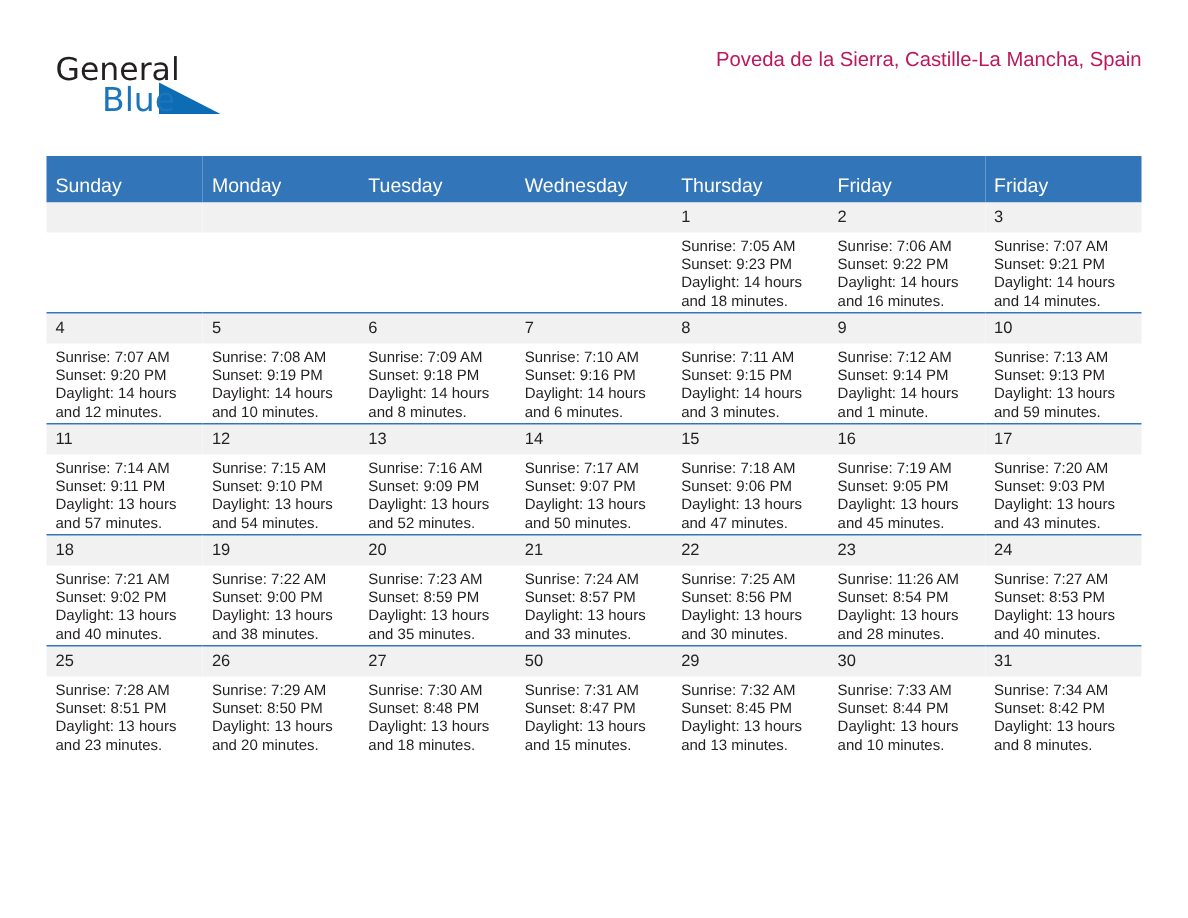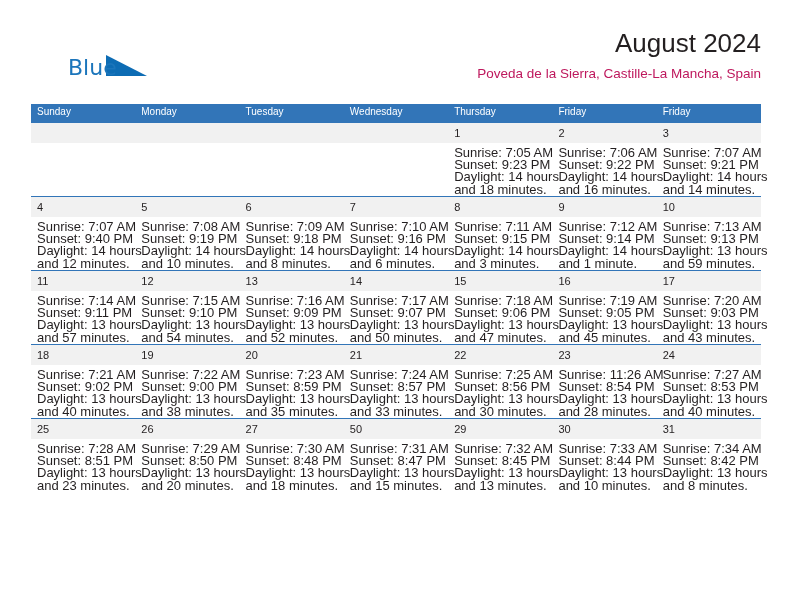--- a/index.html
+++ b/index.html
@@ -97,24 +97,24 @@
     width: 730px;
   }
   table.cal {
     border-collapse: collapse;
     width: 730px;
     table-layout: fixed;
   }
   table.cal th {
     background: #3275b8;
     color: #ffffff;
-    font-size: 10px;
+    font-size: 13px;
     font-weight: normal;
     text-align: left;
-    padding: 2px 0 5px 6px;
+    padding: 14px 0 5px 6px;
     height: 11px;
     line-height: 12px;
     border: none;
   }
   table.cal td {
     vertical-align: top;
     padding: 0;
     border: none;
     border-top: 1px solid #3275b8;
     height: 73px;
@@ -128,46 +128,46 @@
     line-height: 12px;
     color: #231f20;
     padding: 4px 0 4px 6px;
     height: 12px;
   }
   .daynum.empty {
     color: transparent;
   }
   .dayinfo {
     padding: 4px 8px 0 6px;
-    font-size: 13px;
+    font-size: 10px;
     line-height: 12.2px;
     color: #231f20;
   }
   .dayinfo div {
     white-space: nowrap;
   }
 </style>
 </head>
 <body>
 
 <div class="page">
 
   <div class="masthead">
 
     <div class="brand">
+      <span class="brand-general">General</span>
       <span class="brand-tri">
         <svg width="42" height="22" viewBox="0 0 42 22" xmlns="http://www.w3.org/2000/svg">
           <polygon points="0,21 0,0 41,21" fill="#0d6cb4"></polygon>
         </svg>
       </span>
       <span class="brand-blue">Blue</span>
     </div>
 
     <div class="title-block">
-      <h1 class="cal-title">August 2024</h1>
       <p class="cal-subtitle">Poveda de la Sierra, Castille-La Mancha, Spain</p>
     </div>
 
   </div>
 
   <div class="calendar">
     <table class="cal">
       <thead>
         <tr>
           <th>Sunday</th>
@@ -219,21 +219,21 @@
                 <div>Daylight: 14 hours</div>
                 <div>and 14 minutes.</div>
               </div>
             </td>
           </tr>
           <tr class="week-row">
             <td>
               <div class="daynum">4</div>
               <div class="dayinfo">
                 <div>Sunrise: 7:07 AM</div>
-                <div>Sunset: 9:40 PM</div>
+                <div>Sunset: 9:20 PM</div>
                 <div>Daylight: 14 hours</div>
                 <div>and 12 minutes.</div>
               </div>
             </td>
             <td>
               <div class="daynum">5</div>
               <div class="dayinfo">
                 <div>Sunrise: 7:08 AM</div>
                 <div>Sunset: 9:19 PM</div>
                 <div>Daylight: 14 hours</div>

